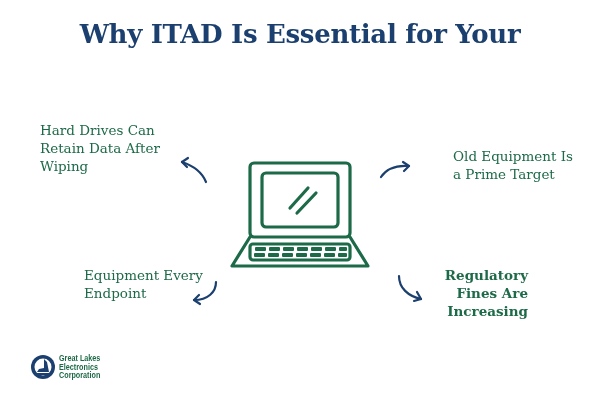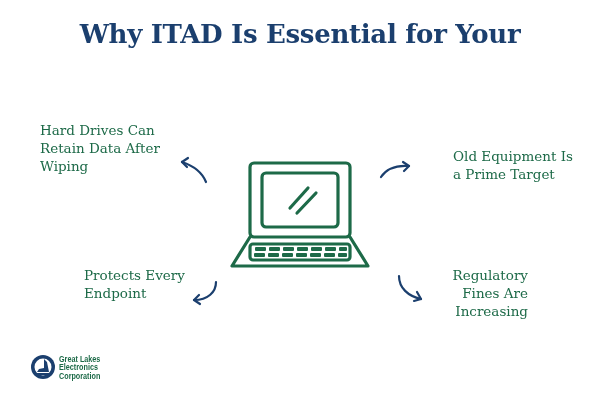--- a/index.html
+++ b/index.html
@@ -15,43 +15,43 @@
       font-size: 26px; line-height: 40px; letter-spacing: -0.3px;
     }
     .label {
       position: absolute; color: #1d6a48;
       font-family: "DejaVu Serif", serif;
       font-size: 13.5px; line-height: 18px; white-space: pre-line;
     }
     .lbl-tl { left: 40px; top: 121px; }
     .lbl-tr { left: 426px; top: 147px; margin-left: 27px; }
     .lbl-bl { left: 84px; top: 266px; }
-    .lbl-br { left: 400px; top: 266px; width: 128px; text-align: right; }
+    .lbl-br { left: 400px; top: 266px; width: 128px; text-align: right; font-weight: bold; }
     .arrow { position: absolute; }
     .laptop { position: absolute; left: 228px; top: 160px; }
-    .logo { position: absolute; left: 30px; top: 354px; display: flex; align-items: flex-end; }
+    .logo { position: absolute; left: 30px; top: 354px; display: flex; align-items: center; }
     .logo-text {
       color: #1d6a48; font-family: "Liberation Sans", sans-serif; font-weight: bold;
       font-size: 8.5px; line-height: 8.5px; margin-left: 3px; white-space: pre-line;
       transform: scaleX(0.85); transform-origin: left;
     }
   </style>
 </head>
 <body>
 
 <div class="title">
   <div>Why ITAD Is Essential for Your</div>
 </div>
 
 <div class="label lbl-tl">Hard Drives Can
 Retain Data After
 Wiping</div>
 <div class="label lbl-tr">Old Equipment Is
 a Prime Target</div>
-<div class="label lbl-bl">Protects Every
+<div class="label lbl-bl">Equipment Every
 Endpoint</div>
 <div class="label lbl-br">Regulatory
 Fines Are
 Increasing</div>
 
 <svg class="arrow" style="left:176px;top:154px" width="36" height="32" viewBox="0 0 36 32">
   <path d="M30 28 C26 18 18 12 6 8" fill="none" stroke="#1b3f6e" stroke-width="2.2" stroke-linecap="round"></path>
   <path d="M6 8 L12 4 M6 8 L11 13" fill="none" stroke="#1b3f6e" stroke-width="2.2" stroke-linecap="round"></path>
 </svg>
 <svg class="arrow" style="left:378px;top:158px" width="36" height="24" viewBox="0 0 36 24">

